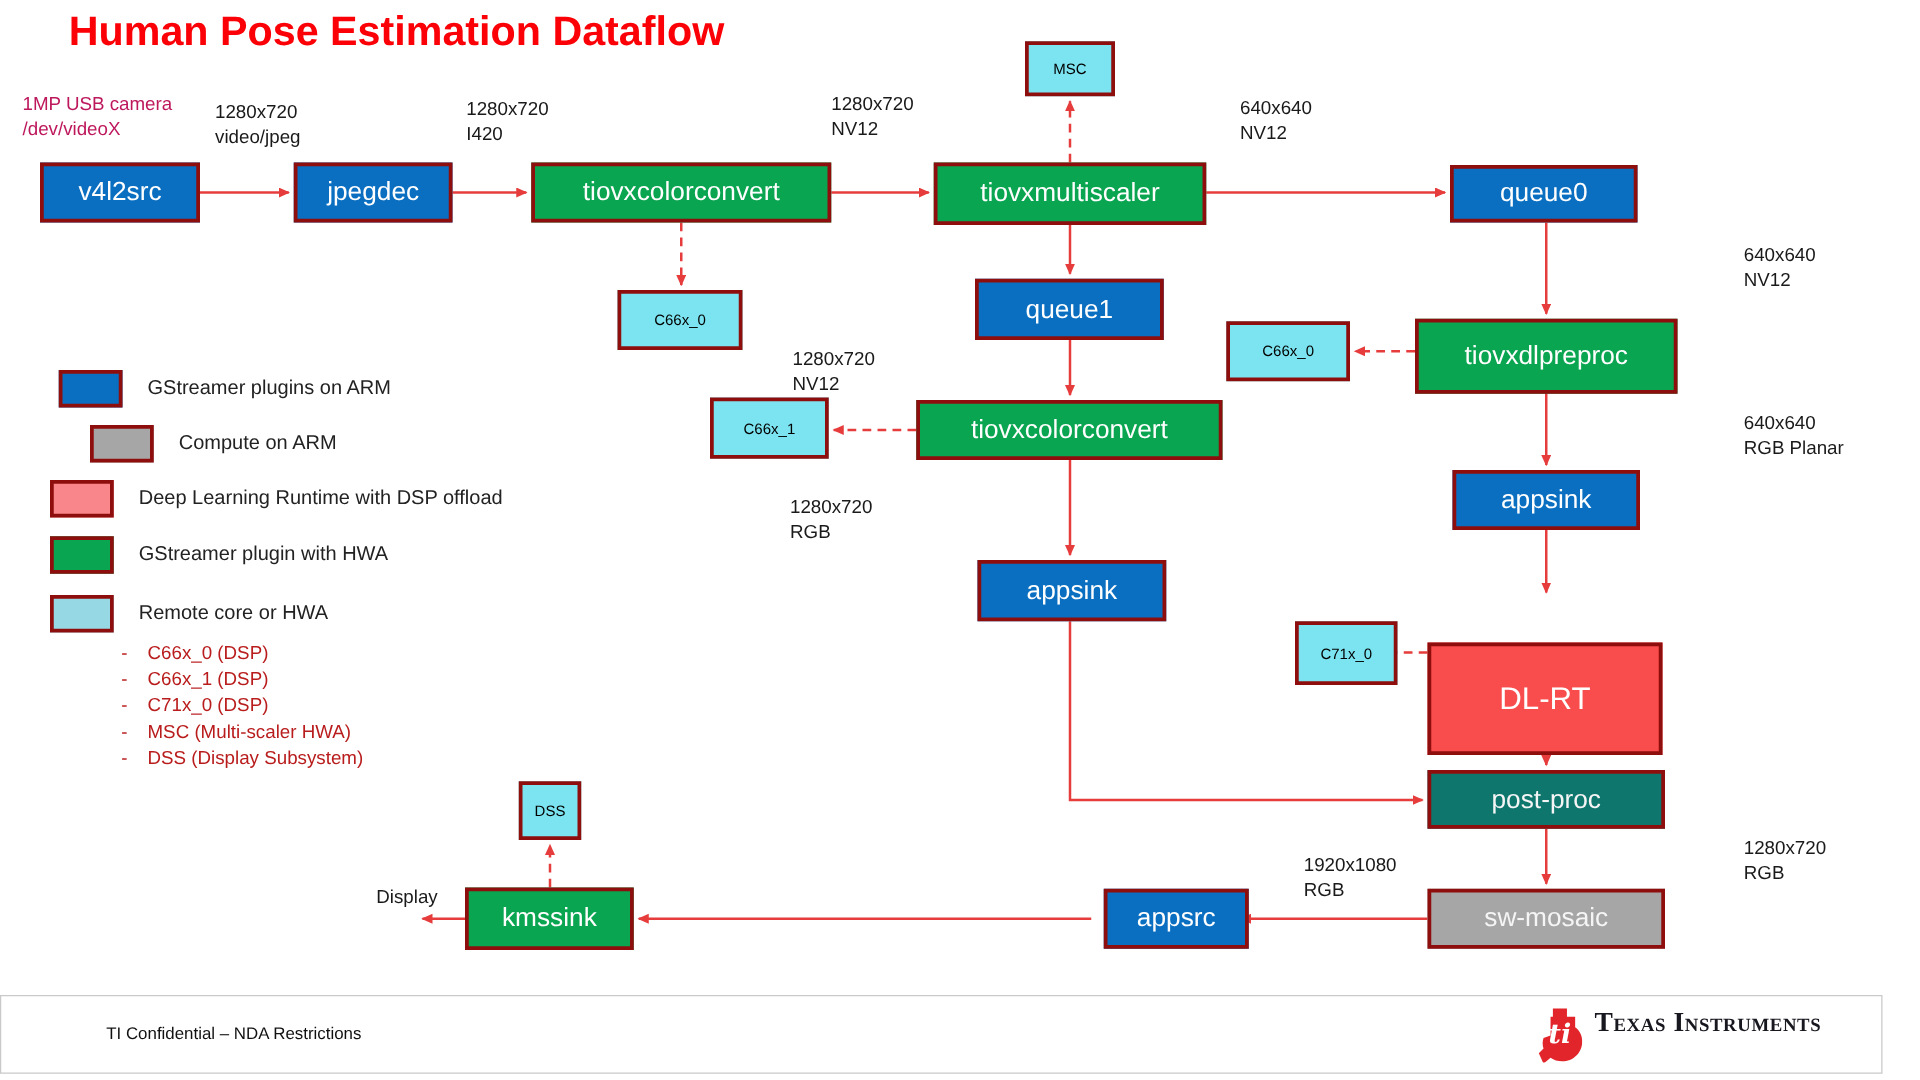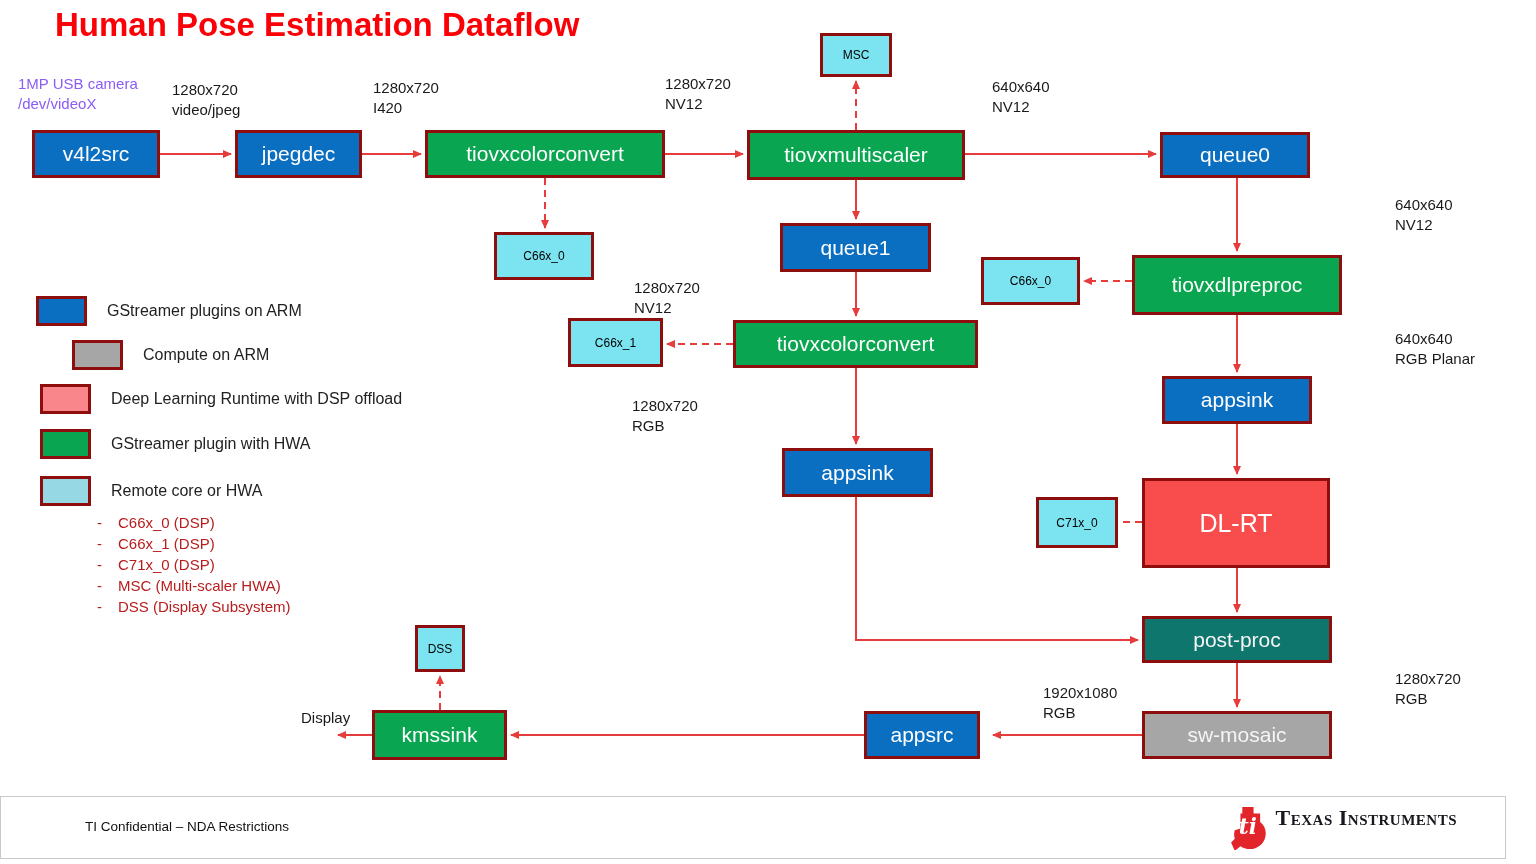--- a/index.html
+++ b/index.html
@@ -3,21 +3,21 @@
 <meta charset="utf-8">
 <style>
   html,body{margin:0;padding:0;background:#fff;}
   .canvas{position:relative;width:1536px;height:864px;background:#fff;overflow:hidden;
           font-family:"Liberation Sans",sans-serif;}
   .title{position:absolute;left:55px;top:6px;margin:0;font-size:33px;font-weight:700;letter-spacing:0px;text-align:center;}
   #edge-layer{position:absolute;left:0;top:0;pointer-events:none;}
   .node{position:absolute;display:flex;align-items:center;justify-content:center;
         border:3px solid;box-sizing:border-box;color:#fff;font-size:21px;text-align:center;}
   .node.cyan{color:#000;font-size:12px;}
-  .node.red{font-size:25px;}
+  .node.red{font-size:25px;margin-top:36px;}
   .node.gray{color:#f5f5f5;}
   .caption{position:absolute;white-space:pre-line;font-size:15px;line-height:1.3;}
   .legend-row{position:absolute;display:flex;align-items:center;gap:20px;}
   .swatch{width:45px;height:24px;border:3px solid;box-sizing:content-box;flex:none;}
   .legend-label{font-size:16px;color:#222;}
   #notes{position:absolute;left:97px;top:514px;margin:0;padding:0;list-style:none;
          font-size:15px;color:#b91c1c;}
   #notes li{margin-bottom:4px;}
   #notes li::before{content:"-";display:inline-block;width:21px;}
   .footer{position:absolute;left:0px;top:796px;width:1504px;height:61px;border:1px solid;
@@ -78,26 +78,26 @@
       <div class="node cyan" style="left: 981px; top: 257px; width: 99px; height: 48px; background: rgb(124, 228, 240); border-color: rgb(142, 14, 14);">C66x_0</div>
       <div class="node green" style="left: 1132px; top: 255px; width: 210px; height: 60px; background: rgb(10, 165, 80); border-color: rgb(142, 14, 14);">tiovxdlpreproc</div>
       <div class="node cyan" style="left: 568px; top: 318px; width: 95px; height: 49px; background: rgb(124, 228, 240); border-color: rgb(142, 14, 14);">C66x_1</div>
       <div class="node green" style="left: 733px; top: 320px; width: 245px; height: 48px; background: rgb(10, 165, 80); border-color: rgb(142, 14, 14);">tiovxcolorconvert</div>
       <div class="node blue" style="left: 1162px; top: 376px; width: 150px; height: 48px; background: rgb(11, 111, 193); border-color: rgb(142, 14, 14);">appsink</div>
       <div class="node blue" style="left: 782px; top: 448px; width: 151px; height: 49px; background: rgb(11, 111, 193); border-color: rgb(142, 14, 14);">appsink</div>
       <div class="node cyan" style="left: 1036px; top: 497px; width: 82px; height: 51px; background: rgb(124, 228, 240); border-color: rgb(142, 14, 14);">C71x_0</div>
       <div class="node red" style="left: 1142px; top: 478px; width: 188px; height: 90px; background: rgb(249, 76, 76); border-color: rgb(142, 14, 14);">DL-RT</div>
       <div class="node gray" style="left: 1142px; top: 616px; width: 190px; height: 47px; background: #0f766e; border-color: rgb(142, 14, 14);">post-proc</div>
       <div class="node gray" style="left: 1142px; top: 711px; width: 190px; height: 48px; background: rgb(166, 166, 166); border-color: rgb(142, 14, 14);">sw-mosaic</div>
-      <div class="node blue" style="left: 864px; top: 711px; width: 116px; height: 48px; background: rgb(11, 111, 193); border-color: rgb(142, 14, 14);">appsrc</div>
+      <div class="node blue" style="left: 883px; top: 711px; width: 116px; height: 48px; background: rgb(11, 111, 193); border-color: rgb(142, 14, 14);">appsrc</div>
       <div class="node green" style="left: 372px; top: 710px; width: 135px; height: 50px; background: rgb(10, 165, 80); border-color: rgb(142, 14, 14);">kmssink</div>
       <div class="node cyan" style="left: 415px; top: 625px; width: 50px; height: 47px; background: rgb(124, 228, 240); border-color: rgb(142, 14, 14);">DSS</div>
     </div>
   <div id="captions">
-      <div class="caption" style="left: 18px; top: 74px; color: #8b5cf6;">1MP USB camera
+      <div class="caption" style="left: 18px; top: 74px; color: #be185d;">1MP USB camera
 /dev/videoX</div>
       <div class="caption" style="left: 172px; top: 80px; color: rgb(26, 26, 26);">1280x720
 video/jpeg</div>
       <div class="caption" style="left: 373px; top: 78px; color: rgb(26, 26, 26);">1280x720
 I420</div>
       <div class="caption" style="left: 665px; top: 74px; color: rgb(26, 26, 26);">1280x720
 NV12</div>
       <div class="caption" style="left: 992px; top: 77px; color: rgb(26, 26, 26);">640x640
 NV12</div>
       <div class="caption" style="left: 1395px; top: 195px; color: rgb(26, 26, 26);">640x640
@@ -109,21 +109,21 @@
       <div class="caption" style="left: 632px; top: 396px; color: rgb(26, 26, 26);">1280x720
 RGB</div>
       <div class="caption" style="left: 1043px; top: 683px; color: rgb(26, 26, 26);">1920x1080
 RGB</div>
       <div class="caption" style="left: 1395px; top: 669px; color: rgb(26, 26, 26);">1280x720
 RGB</div>
       <div class="caption" style="left: 301px; top: 708px; color: rgb(26, 26, 26);">Display</div>
     </div>
 
   <div id="legend">
-      <div class="legend-row" style="left: 36px; top: 296px;">
+      <div class="legend-row" style="left: 47px; top: 296px;">
         <div class="swatch" style="background: rgb(11, 111, 193); border-color: rgb(142, 14, 14);"></div>
         <span class="legend-label">GStreamer plugins on ARM</span>
       </div>
       <div class="legend-row" style="left: 40px; top: 340px; padding-left: 32px;">
         <div class="swatch" style="background: rgb(166, 166, 166); border-color: rgb(142, 14, 14);"></div>
         <span class="legend-label">Compute on ARM</span>
       </div>
       <div class="legend-row" style="left: 40px; top: 384px;">
         <div class="swatch" style="background: rgb(249, 134, 139); border-color: rgb(142, 14, 14);"></div>
         <span class="legend-label">Deep Learning Runtime with DSP offload</span>

